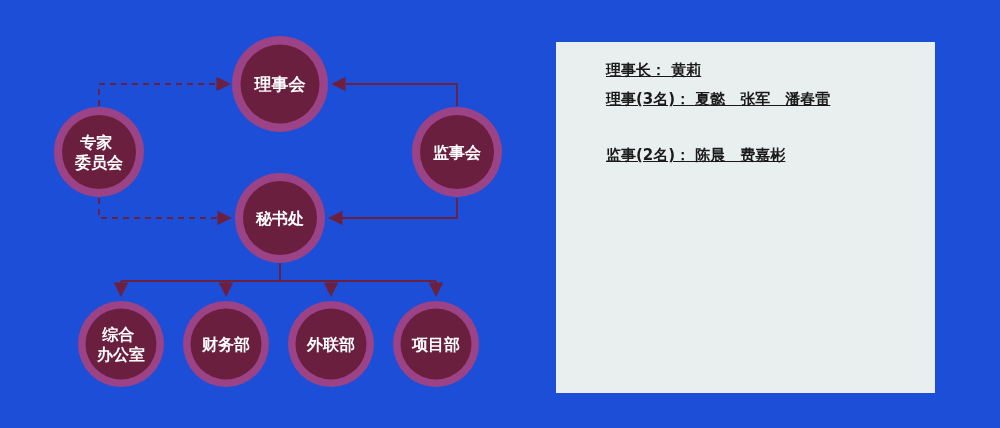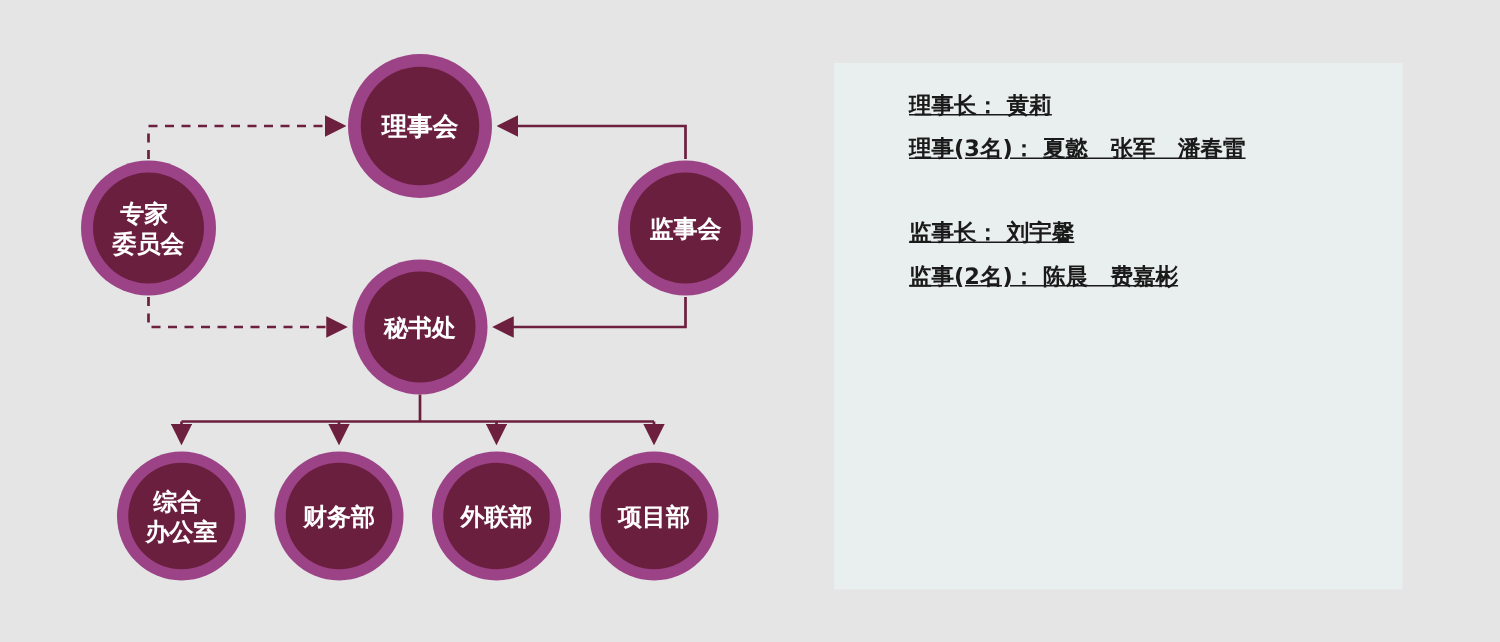--- a/index.html
+++ b/index.html
@@ -5,21 +5,21 @@
   html, body {
     margin: 0;
     padding: 0;
     background: #ffffff;
     font-family: "DejaVu Sans", sans-serif;
   }
   .canvas {
     position: relative;
     width: 1000px;
     height: 428px;
-    background: #e5e5e5;
+    background: #1d4ed8;
     overflow: hidden;
   }
   .chart {
     position: absolute;
     left: 0;
     top: 0;
     width: 556px;
     height: 428px;
   }
   .chart path {
@@ -139,18 +139,17 @@
       <text class="nlabel" x="436" y="350">项目部</text>
     </g>
   </svg>
 
   <div class="panel">
     <div class="group">
       <p>理事长： 黄莉</p>
       <p>理事(3名)： 夏懿　张军　潘春雷</p>
     </div>
     <div class="group">
-      <p>监事长： 刘宇馨</p>
       <p>监事(2名)： 陈晨　费嘉彬</p>
     </div>
   </div>
 
 </div>
 
 </body></html>

